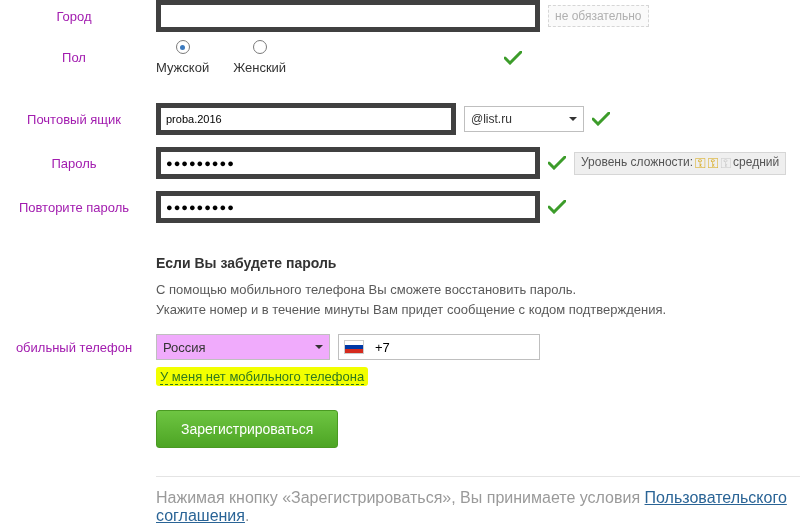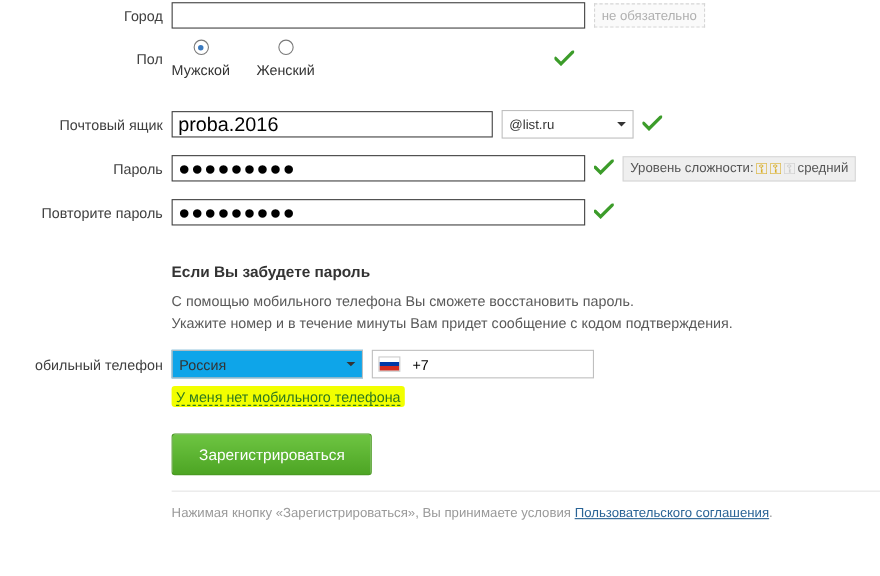--- a/index.html
+++ b/index.html
@@ -15,36 +15,36 @@
   .form { padding-top: 0; }
   .row {
     display: flex;
     align-items: center;
     margin-bottom: 6px;
     min-height: 28px;
   }
   .row.gap-bottom { margin-bottom: 22px; }
   .label {
     width: 148px;
-    text-align: right;
+    text-align: center;
     padding-right: 8px;
-    color: #404040;
+    color: #a21caf;
     flex-shrink: 0;
   }
   .field-area {
     display: flex;
     align-items: center;
     gap: 8px;
     flex: 1;
   }
   input[type=text], input[type=password] {
-    border: 1px solid #404040;
+    border: 5px solid #404040;
     height: 22px;
     padding: 0 5px;
-    font-size: 18px;
+    font-size: 11px;
     font-family: inherit;
   }
   .wide-input { width: 364px; }
   .mailbox-input { width: 280px; }
   .domain-select {
     border: 1px solid #bfbfbf;
     height: 24px;
     padding: 0 30px 0 6px;
     width: 82px;
     display: inline-flex;
@@ -65,21 +65,21 @@
   }
   .country-select {
     border: 1px solid #bfbfbf;
     height: 24px;
     padding: 0 18px 0 6px;
     width: 148px;
     display: inline-flex;
     align-items: center;
     position: relative;
     font-size: 13px;
-    background: #0ea5e9;
+    background: #f0abfc;
   }
   .country-select::after {
     content: "";
     position: absolute;
     right: 6px;
     top: 50%;
     margin-top: -2px;
     border-left: 4px solid transparent;
     border-right: 4px solid transparent;
     border-top: 4px solid #333;
@@ -172,24 +172,24 @@
     color: #fff;
     border: 1px solid #4a9a22;
     border-radius: 3px;
     padding: 10px 24px;
     font-size: 14px;
     cursor: pointer;
     display: inline-block;
   }
   .tos-line {
     margin-left: 156px;
-    margin-top: 14px;
+    margin-top: 28px;
     border-top: 1px solid #e4e4e4;
     padding-top: 12px;
-    font-size: 12px;
+    font-size: 16px;
     color: #9a9a9a;
   }
   .tos-link { color: #2a6496; text-decoration: underline; cursor: pointer; }
   .pw-dots { letter-spacing: 1px; font-family: Arial; }
 </style>
 </head>
 <body>
 
 <div class="form">
 

